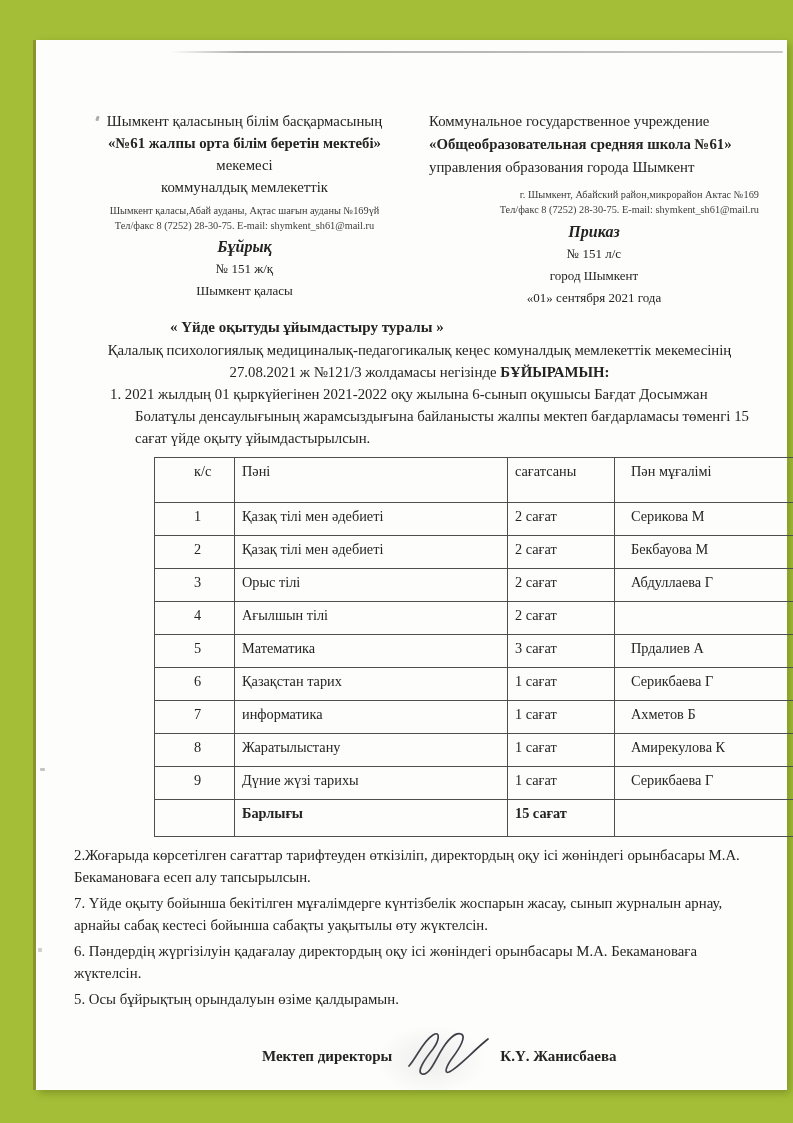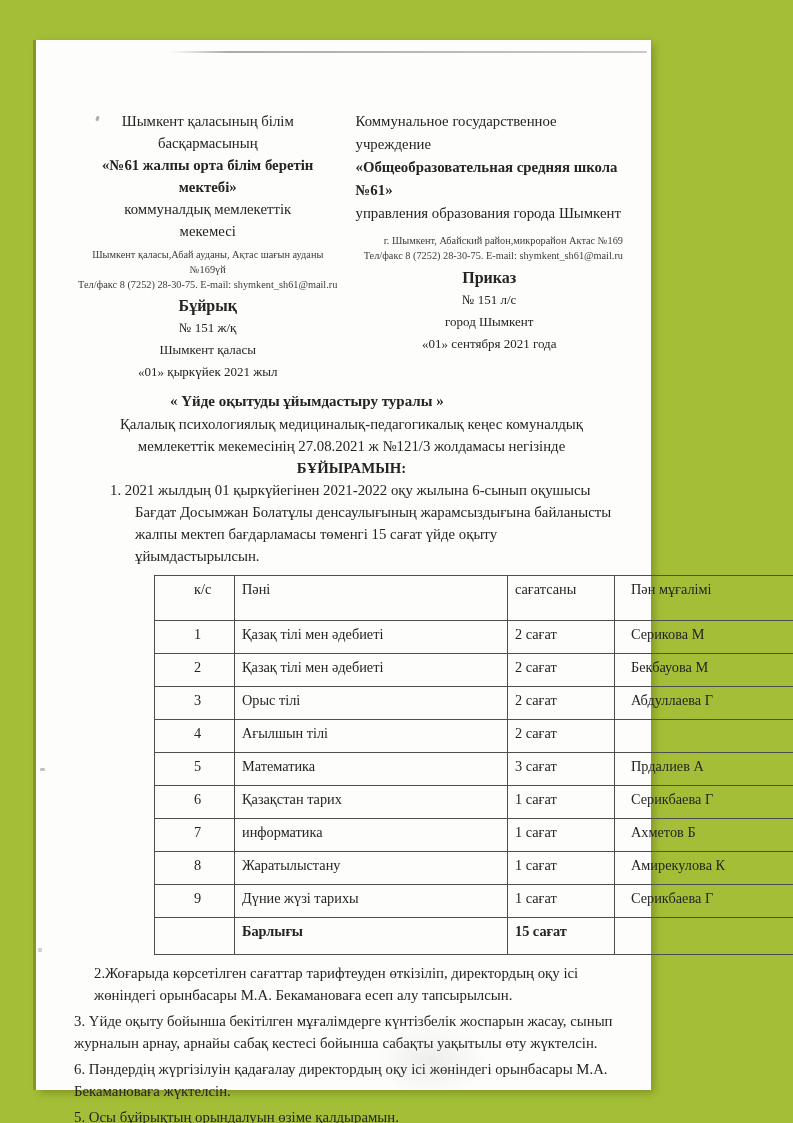--- a/index.html
+++ b/index.html
@@ -6,21 +6,21 @@
   body{
     width:793px;height:1123px;
     background:#a4bf37;
     position:relative;
     font-family:"Liberation Serif","DejaVu Serif",serif;
     color:#242424;
     overflow:hidden;
   }
   .page{
     position:absolute;left:36px;top:40px;
-    width:615px;height:1050px;
+    width:751px;height:1050px;
     background:#fdfdfc;
     box-shadow:-3px 0 0 rgba(120,118,40,.55), 3px 3px 8px rgba(60,70,10,.35);
   }
   .scan-line{
     position:absolute;top:11px;left:135px;right:4px;height:2px;
     background:linear-gradient(to right, rgba(120,120,120,0), rgba(105,105,105,.55) 12%, rgba(120,120,120,.4));
     border-radius:2px;
   }
   .content{padding:70px 28px 0 38px;}
   .b{font-weight:bold;}
@@ -30,38 +30,38 @@
   .col.left{max-width:352px;text-align:center;}
   .col.right{max-width:330px;text-align:left;}
   .org div{font-size:14.8px;line-height:22px;}
   .col.right .org div{font-size:14.8px;line-height:23px;}
   .addr{margin-top:5px;}
   .col.right .addr{text-align:right;margin-top:8px;}
   .addr div{font-size:10.3px;line-height:15px;color:#3c3c3c;}
   .order{margin-top:3px;line-height:22px;}
   .col.right .order{text-align:center;margin-top:4px;}
   .order div{font-size:13px;line-height:22px;}
-  .t16{font-size:16px !important;}
+  .t16{font-size:16px !important;font-style:italic;}
   
   .subject{margin:10px 0 0 96px;font-size:15px;}
   .intro{margin:3px 4px 0 10px;font-size:14.8px;line-height:22px;text-align:center;}
   .item1{margin:0 10px 0 0;padding-left:61px;text-indent:-25px;font-size:14.8px;line-height:22px;}
   
   table{border-collapse:collapse;margin:8px 0 0 80px;table-layout:fixed;width:566px;}
   td{border:1.5px solid #4e4e4e;vertical-align:top;padding:4px 7px 0 7px;font-size:14.3px;line-height:19px;}
   td.c0{width:33px;padding-left:39px;}
   td.c1{width:258px;}
   td.c2{width:92px;}
   td.c3{width:160px;padding-left:16px;}
   tr.hdr td{height:40px;}
   tr.row td{height:28px;}
   tr.total td{height:32px;}
   
   .clause{margin:4px 0 0 0;font-size:14.8px;line-height:22px;}
-  .clause.first{margin-top:7px;margin-left:20px;}
+  .clause.first{margin-top:7px;}
   
   .sig{margin:30px 0 0 188px;display:flex;align-items:center;}
   .sig .role{font-size:15px;}
   .sig svg{margin:-14px 6px -10px 10px;}
   .sig .name{font-size:15px;}
   
   .speck{position:absolute;background:#8a8a8a;border-radius:1px;}
   .sp1{left:60px;top:76px;width:3px;height:5px;transform:rotate(20deg);opacity:.7;}
   .sp2{left:4px;top:728px;width:5px;height:3px;opacity:.5;}
   .sp3{left:2px;top:908px;width:4px;height:4px;opacity:.4;}
@@ -79,32 +79,31 @@
   <div class="speck sp2"></div>
   <div class="speck sp3"></div>
   <div class="smudge"></div>
 
   <div class="content">
     <div class="header">
       <div class="col left">
         <div class="org">
           <div>Шымкент қаласының  білім басқармасының</div>
           <div class="b">«№61 жалпы орта білім беретін мектебі»</div>
+          <div>мекемесі</div>
           <div>коммуналдық мемлекеттік</div>
-          <div>мекемесі</div>
         </div>
         <div class="addr">
           <div>Шымкент қаласы,Абай ауданы, Ақтас шағын ауданы №169үй</div>
           <div>Тел/факс 8 (7252) 28-30-75. E-mail: shymkent_sh61@mail.ru</div>
         </div>
         <div class="order">
           <div class="b t16">Бұйрық</div>
           <div>№ 151  ж/қ</div>
           <div>Шымкент қаласы</div>
-          <div>«01» қыркүйек  2021 жыл</div>
         </div>
       </div>
 
       <div class="col right">
         <div class="org">
           <div>Коммунальное  государственное  учреждение</div>
           <div class="b">«Общеобразовательная средняя школа №61»</div>
           <div>управления образования  города Шымкент</div>
         </div>
         <div class="addr">
@@ -191,21 +190,21 @@
         <tr class="total">
           <td class="c0"></td>
           <td class="c1 b">Барлығы</td>
           <td class="c2 b">15  сағат</td>
           <td class="c3"></td>
         </tr>
       </tbody>
     </table>
 
     <p class="clause first">2.Жоғарыда көрсетілген сағаттар тарифтеуден өткізіліп, директордың оқу ісі жөніндегі орынбасары М.А. Бекамановаға есеп алу тапсырылсын.</p>
-    <p class="clause">3. Үйде оқыту бойынша бекітілген мұғалімдерге күнтізбелік жоспарын жасау, сынып журналын арнау, арнайы сабақ кестесі бойынша сабақты уақытылы өту жүктелсін.</p>
+    <p class="clause">7. Үйде оқыту бойынша бекітілген мұғалімдерге күнтізбелік жоспарын жасау, сынып журналын арнау, арнайы сабақ кестесі бойынша сабақты уақытылы өту жүктелсін.</p>
     <p class="clause">6. Пәндердің жүргізілуін қадағалау директордың оқу ісі жөніндегі орынбасары  М.А. Бекамановаға жүктелсін.</p>
     <p class="clause">5. Осы бұйрықтың орындалуын өзіме қалдырамын.</p>
 
     <div class="sig">
       <span class="role b">Мектеп директоры</span>
       <svg width="92" height="56" viewBox="0 0 92 56">
         <path d="M7 40 C15 31 21 15 31 9 C39 4 37 15 31 23 C23 33 14 46 20 48 C27 50 33 35 39 25 C45 15 53 6 59 8 C65 10 57 23 51 31 C45 39 41 48 47 46 C56 42 72 24 86 13" fill="none" stroke="#3b3b45" stroke-width="1.7" stroke-linecap="round"></path>
       </svg>
       <span class="name b">К.Ү. Жанисбаева</span>
     </div>

